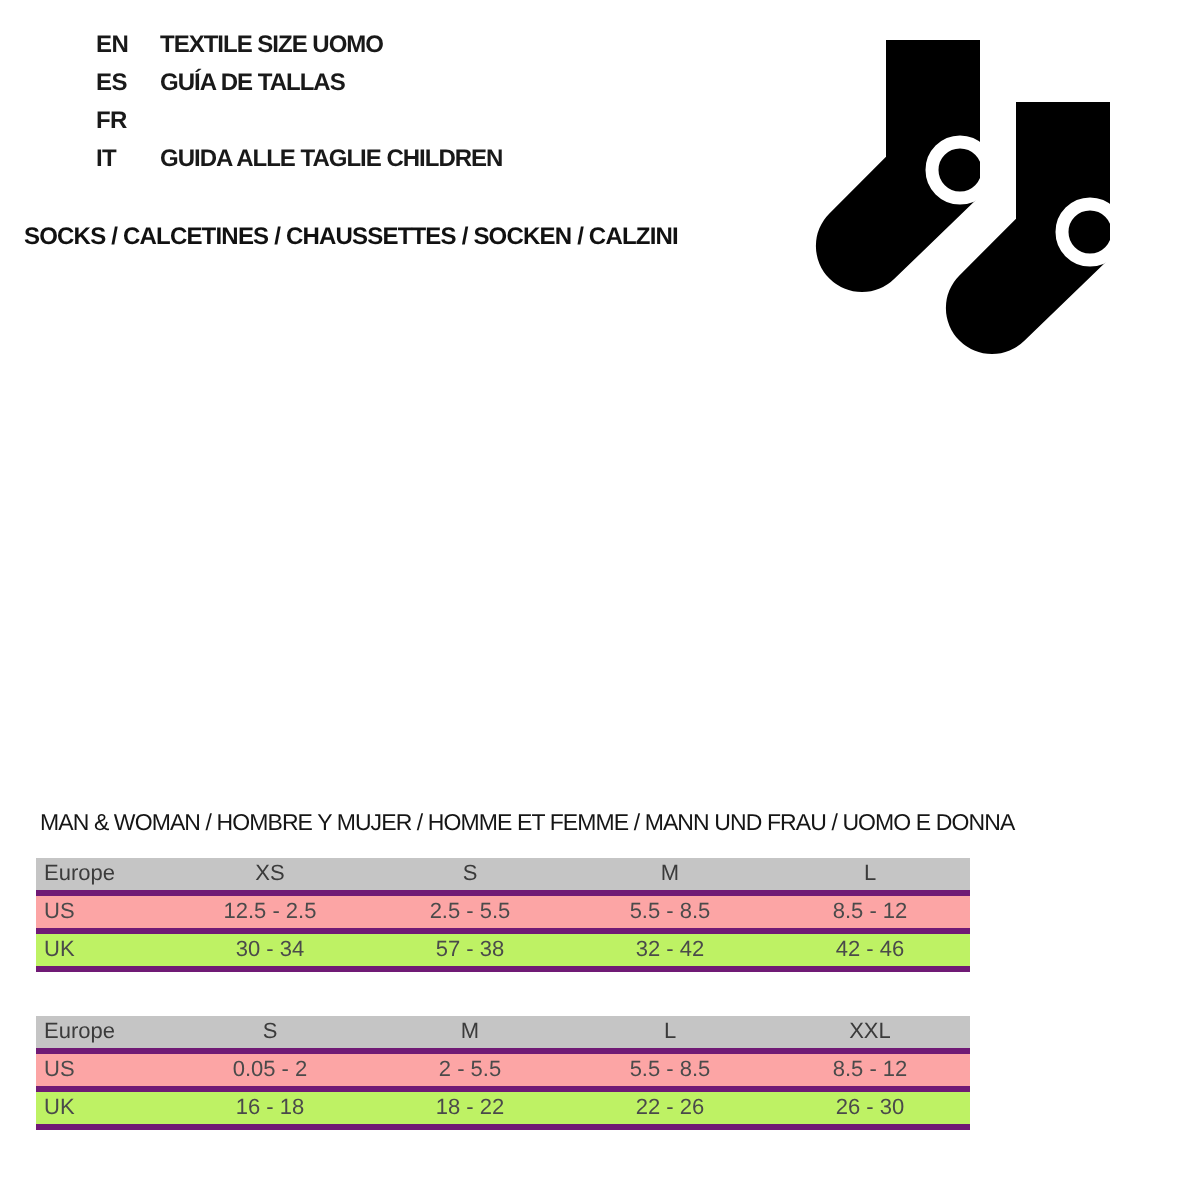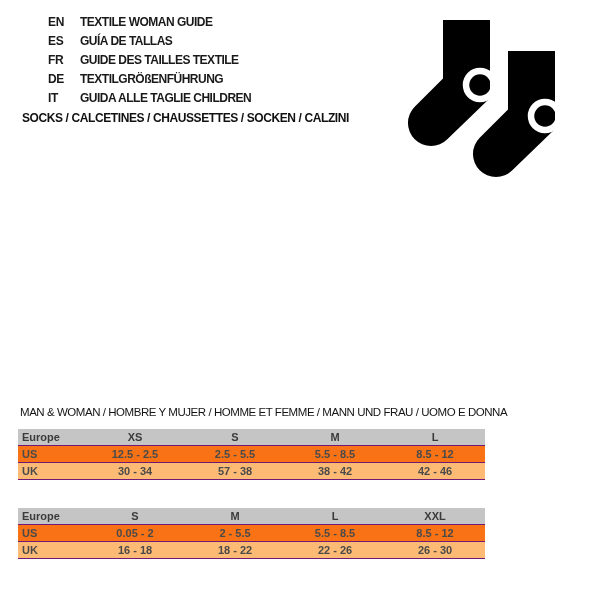--- a/index.html
+++ b/index.html
@@ -8,65 +8,60 @@
     background:#ffffff;
     font-family:"Liberation Sans", sans-serif;
   }
   
   .lang-block{position:absolute;left:22px;top:12px;}
   .lang-row{display:flex;height:19px;align-items:center;}
   .lang-code{width:32px;font-weight:700;font-size:12px;letter-spacing:-0.3px;color:#191919;margin-left:26px;}
   .lang-label{font-weight:700;font-size:12px;letter-spacing:-0.5px;color:#191919;white-space:nowrap;}
 
   .category-heading{
-    position:absolute;left:22px;top:111px;
+    position:absolute;left:12px;top:111px;
     font-weight:700;font-size:12px;letter-spacing:-0.4px;color:#111;white-space:nowrap;
   }
 
   .socks-svg{position:absolute;left:400px;top:10px;}
 
   
   .table-section{position:absolute;left:18px;width:467px;}
   .table-title{
     margin:0 0 0 2px;height:23px;line-height:13px;
     font-size:11.5px;font-weight:400;letter-spacing:-0.45px;color:#151515;white-space:nowrap;
   }
   table.size-table{
     border-collapse:separate;border-spacing:0;table-layout:fixed;
     width:467px;font-size:11px;
   }
   col.c-region{width:67px;}
   .size-table th,.size-table td{
     height:16px;padding:0;text-align:center;
-    border-bottom:1px solid #701a75;font-weight:700;white-space:nowrap;
+    border-bottom:3px solid #701a75;font-weight:400;white-space:nowrap;
   }
   .size-table th{background:#c5c5c5;color:#3b3b3b;}
   .size-table th.region,.size-table td.region{text-align:left;padding-left:4px;}
-  .row-us td{background:#f97316;color:#4a4a4a;margin-top:12px;}
-  .row-uk td{background:#fdba74;color:#4a4a4a;}
+  .row-us td{background:#fca5a5;color:#4a4a4a;margin-top:12px;}
+  .row-uk td{background:#bef264;color:#4a4a4a;}
 </style>
 </head>
 <body>
 
 <header class="lang-block">
   <div class="lang-row">
     <span class="lang-code">EN</span>
-    <span class="lang-label">TEXTILE WOMAN GUIDE</span>
+    <span class="lang-label">TEXTILE SIZE UOMO</span>
   </div>
   <div class="lang-row">
     <span class="lang-code">ES</span>
     <span class="lang-label">GUÍA DE TALLAS</span>
   </div>
   <div class="lang-row">
     <span class="lang-code">FR</span>
-    <span class="lang-label">GUIDE DES TAILLES TEXTILE</span>
-  </div>
-  <div class="lang-row">
-    <span class="lang-code">DE</span>
-    <span class="lang-label">TEXTILGRÖßENFÜHRUNG</span>
   </div>
   <div class="lang-row">
     <span class="lang-code">IT</span>
     <span class="lang-label">GUIDA ALLE TAGLIE CHILDREN</span>
   </div>
 </header>
 
 <div class="category-heading">SOCKS / CALCETINES / CHAUSSETTES / SOCKEN / CALZINI</div>
 
 <svg class="socks-svg" width="170" height="180" viewBox="0 0 170 180" aria-hidden="true">
@@ -104,21 +99,21 @@
         <td class="region">US</td>
         <td>12.5 - 2.5</td>
         <td>2.5 - 5.5</td>
         <td>5.5 - 8.5</td>
         <td>8.5 - 12</td>
       </tr>
       <tr class="row-uk">
         <td class="region">UK</td>
         <td>30 - 34</td>
         <td>57 - 38</td>
-        <td>38 - 42</td>
+        <td>32 - 42</td>
         <td>42 - 46</td>
       </tr>
     </tbody>
   </table>
 </section>
 
 <section class="table-section" style="top:508px;">
   <table class="size-table">
     <colgroup>
         <col class="c-region">

